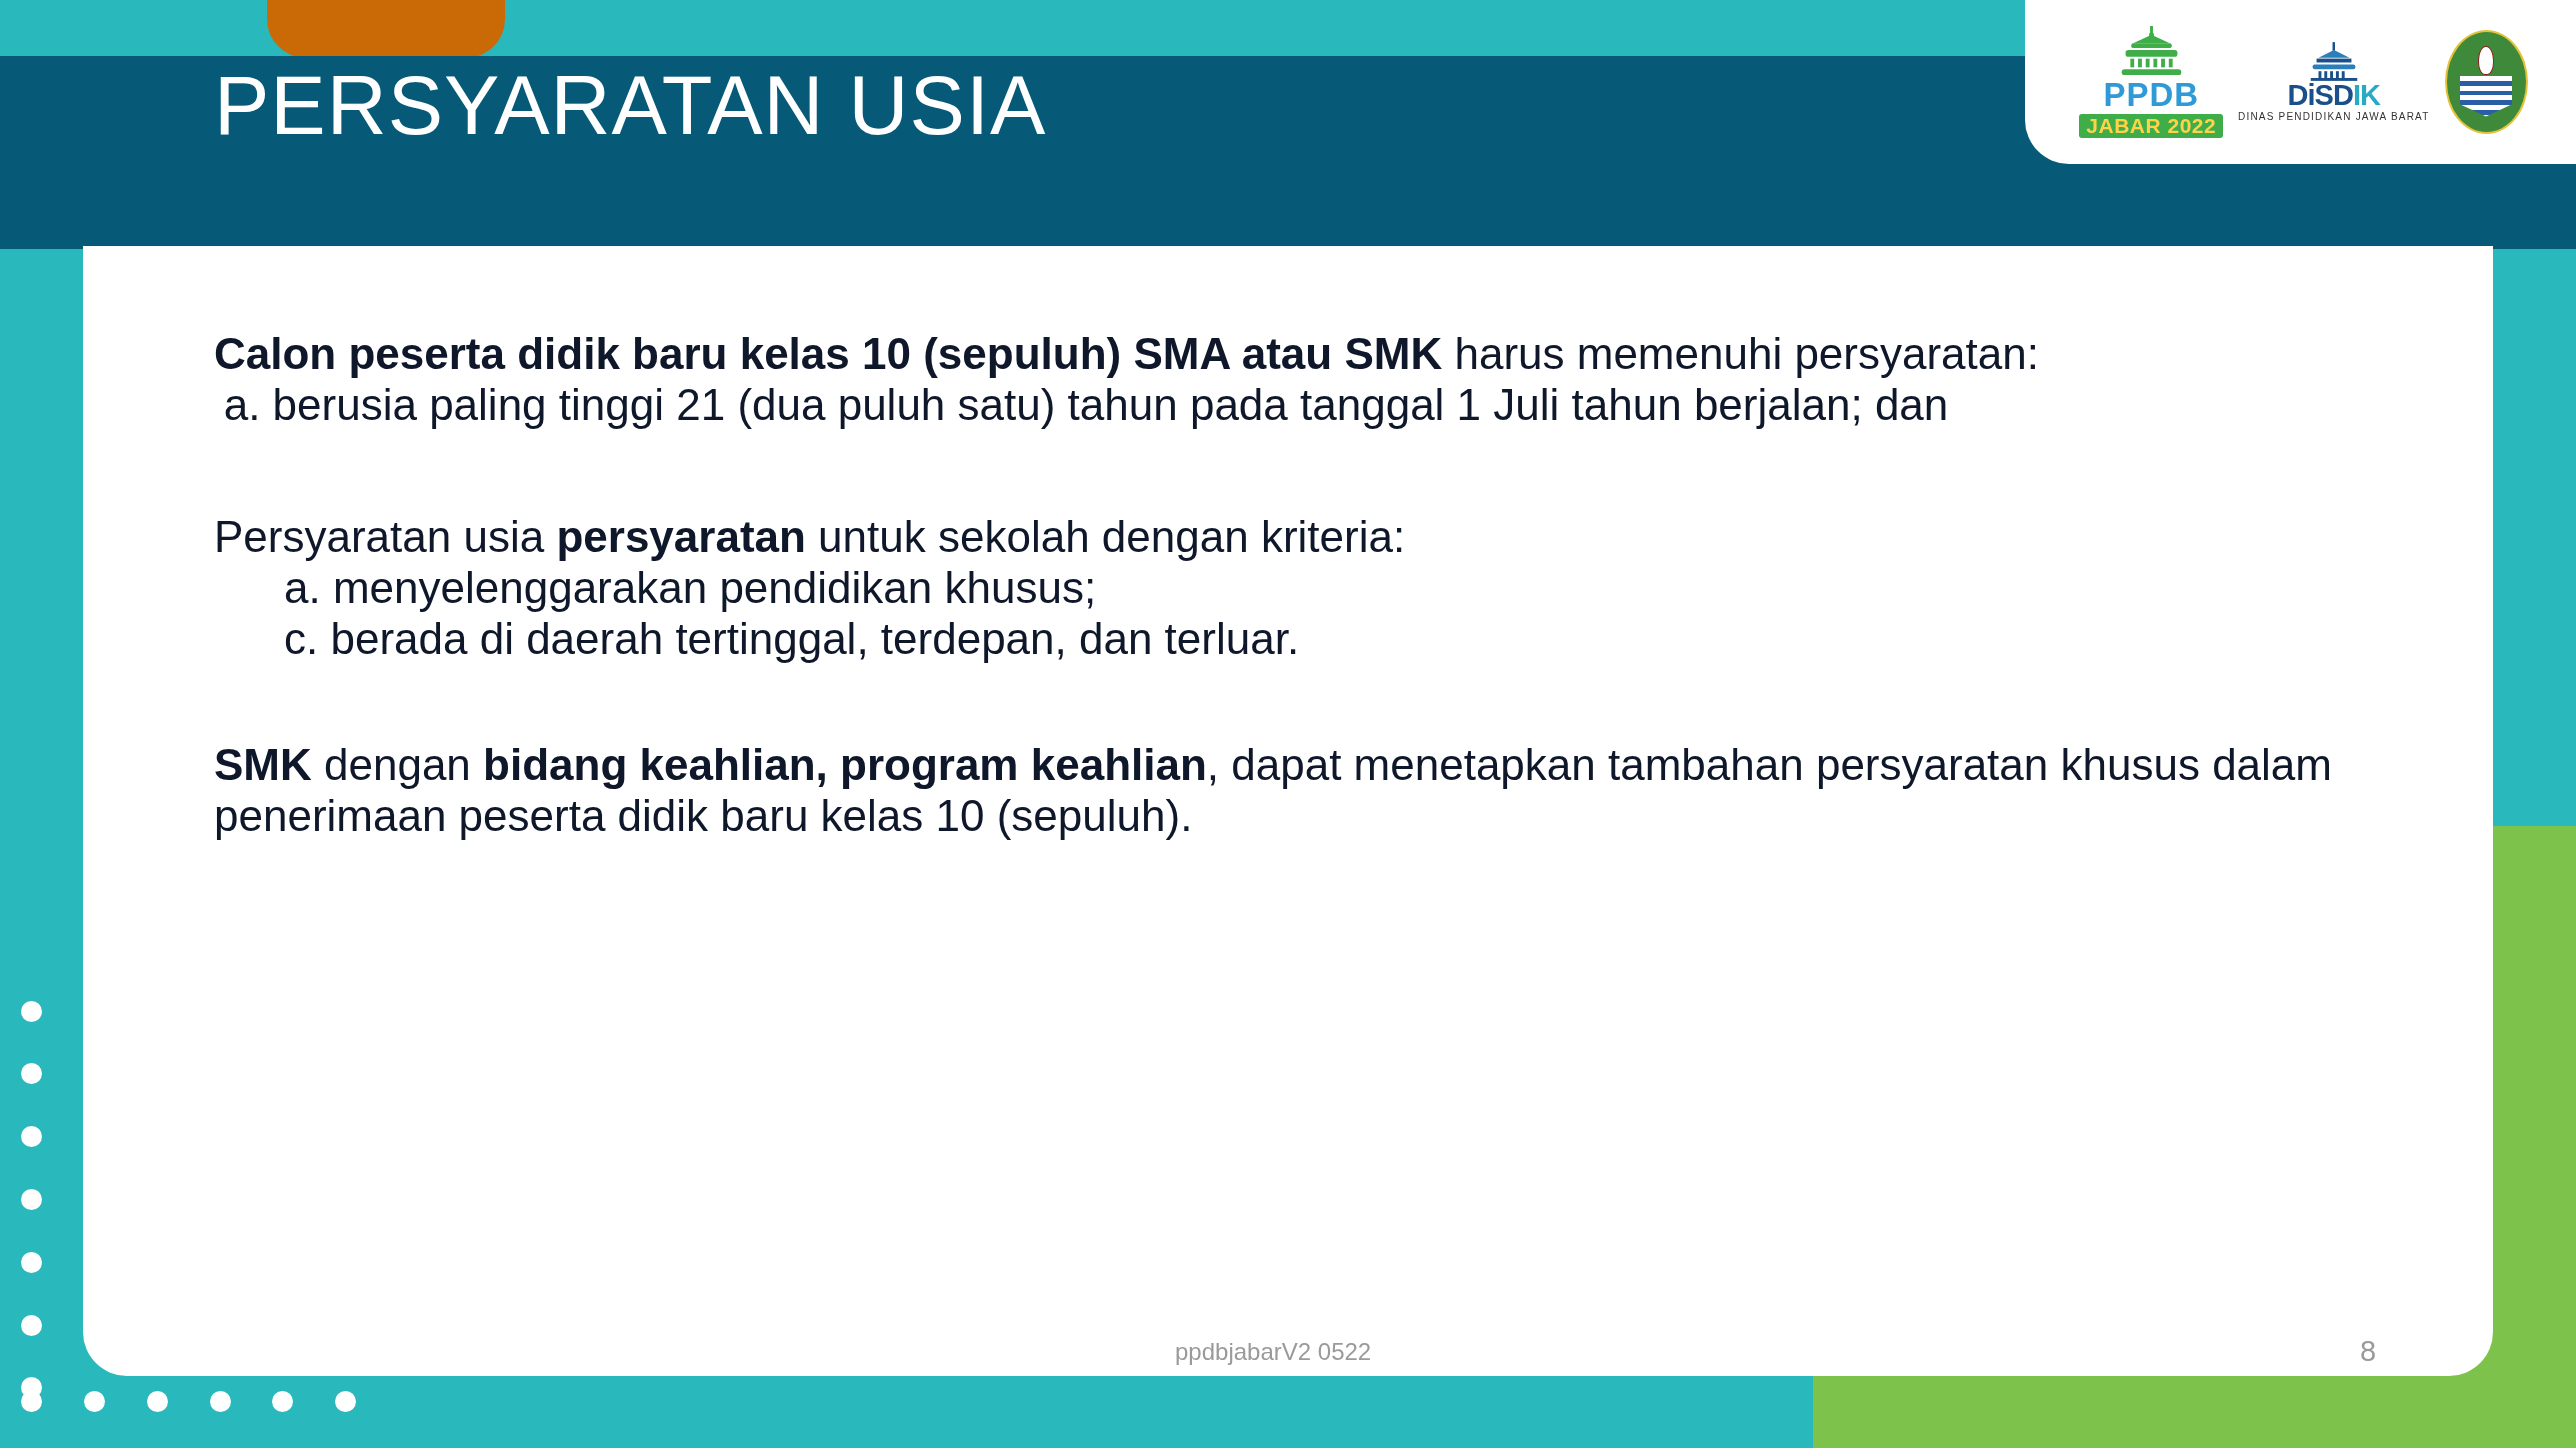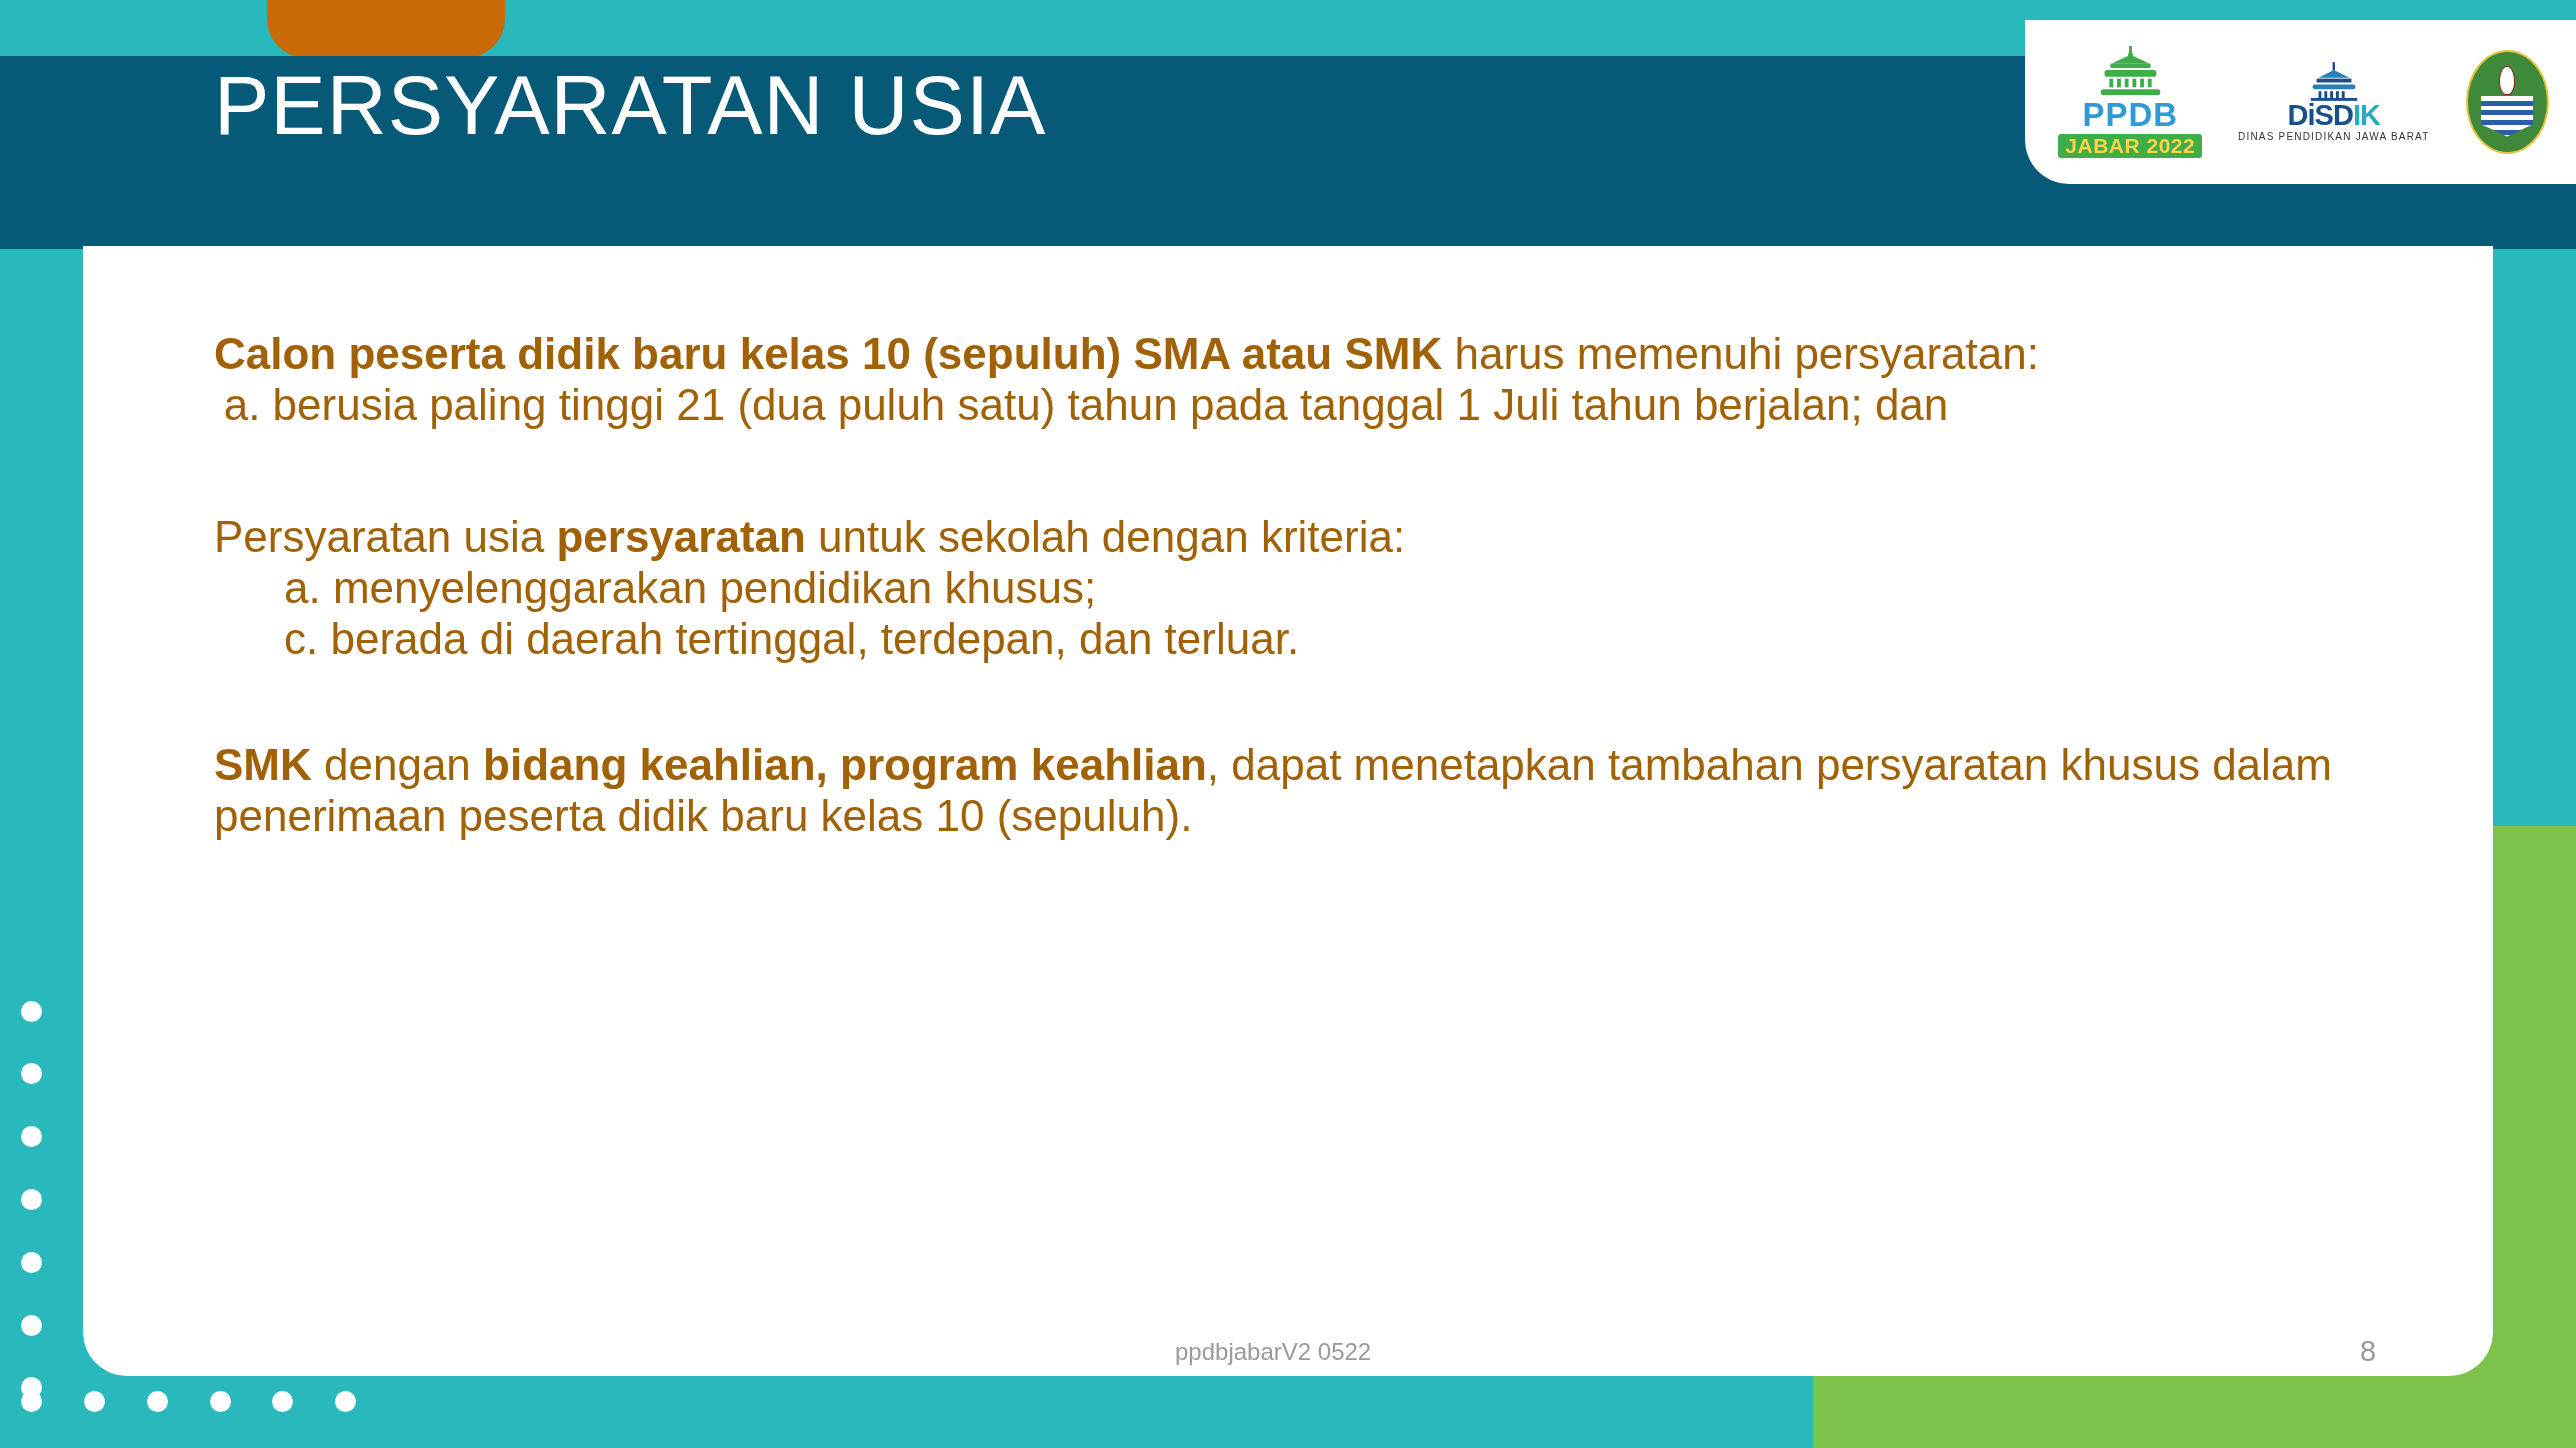--- a/index.html
+++ b/index.html
@@ -45,23 +45,22 @@
   .logo-panel{
     position:absolute;
     right:0; top:0;
     width:551px; height:164px;
     background:#ffffff;
     border-radius:0 0 0 44px;
     z-index:4;
     display:flex;
     align-items:center;
     justify-content:center;
-    gap:36px;
+    gap:15px;
     padding:0 27px 0 33px;
-    margin-top:20px;
   }
   .logo{ display:flex; flex-direction:column; align-items:center; }
 
   
   .ppdb-word{
     font-size:33px; font-weight:700; letter-spacing:1px;
     color:#2f9ad6; line-height:1; margin-top:1.9px;
   }
   .ppdb-sub{
     font-size:21px; font-weight:700; letter-spacing:0.5px;
@@ -109,21 +108,21 @@
     z-index:3;
   }
 
   
   .content{
     position:absolute;
     left:131px; top:82px;
     right:39px;
     font-size:44px;
     line-height:1.16;
-    color:#a16207;
+    color:#0f172a;
   }
   .line{ white-space:nowrap; }
   .para{ margin-bottom:0; }
   .indent-sm{ padding-left:9.7px; }
   .indent-lg{ padding-left:70px; }
   .gap-lg{ height:81px; }
   .gap-md{ height:75px; }
   .wrap-line{ white-space:normal; }
   b{ font-weight:700; }
 

